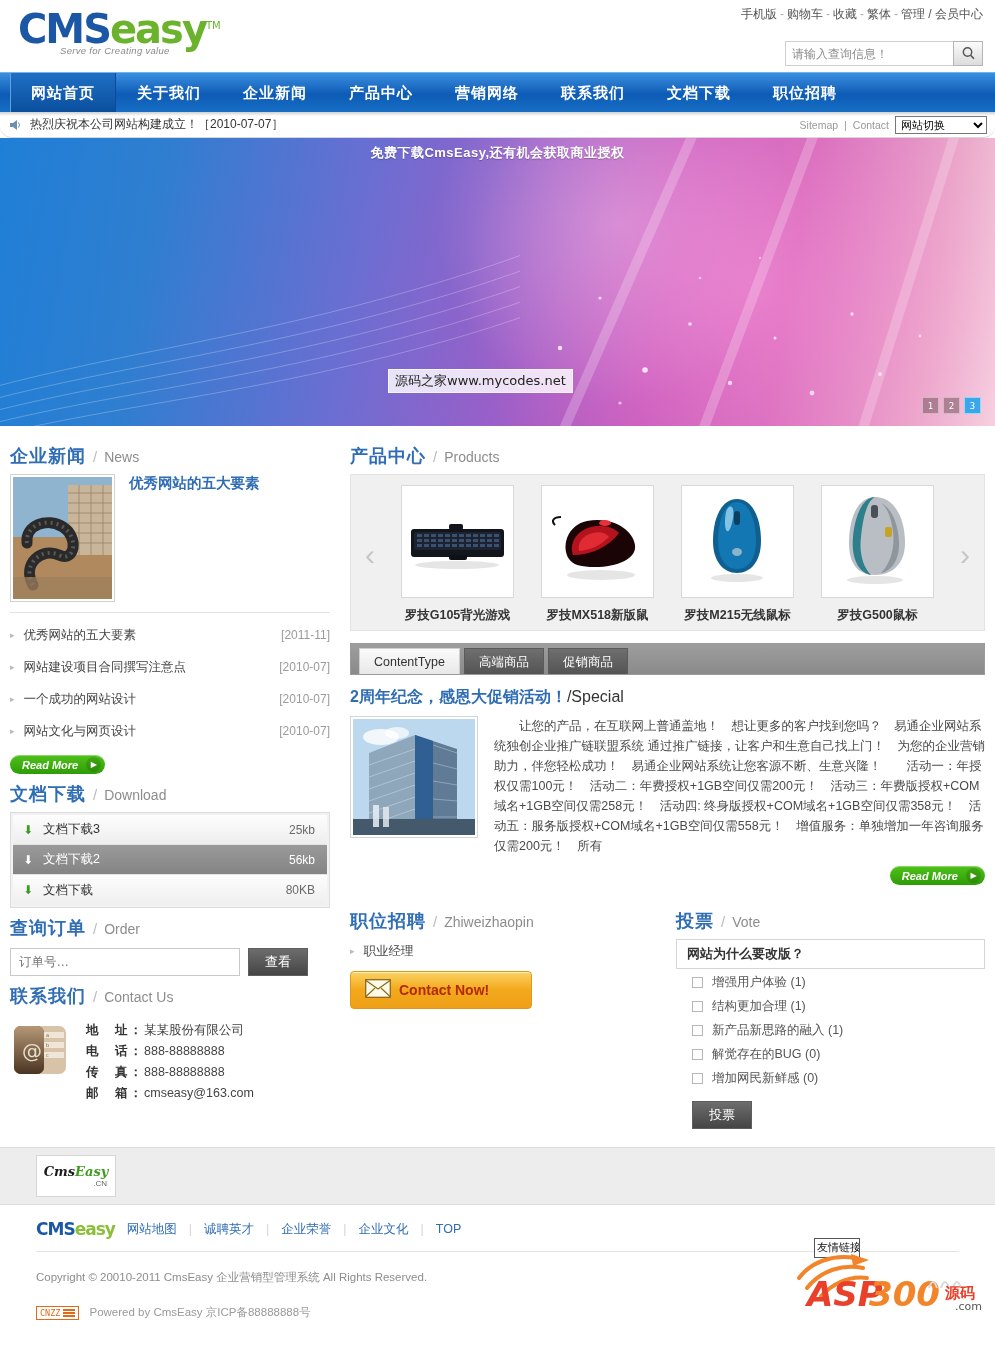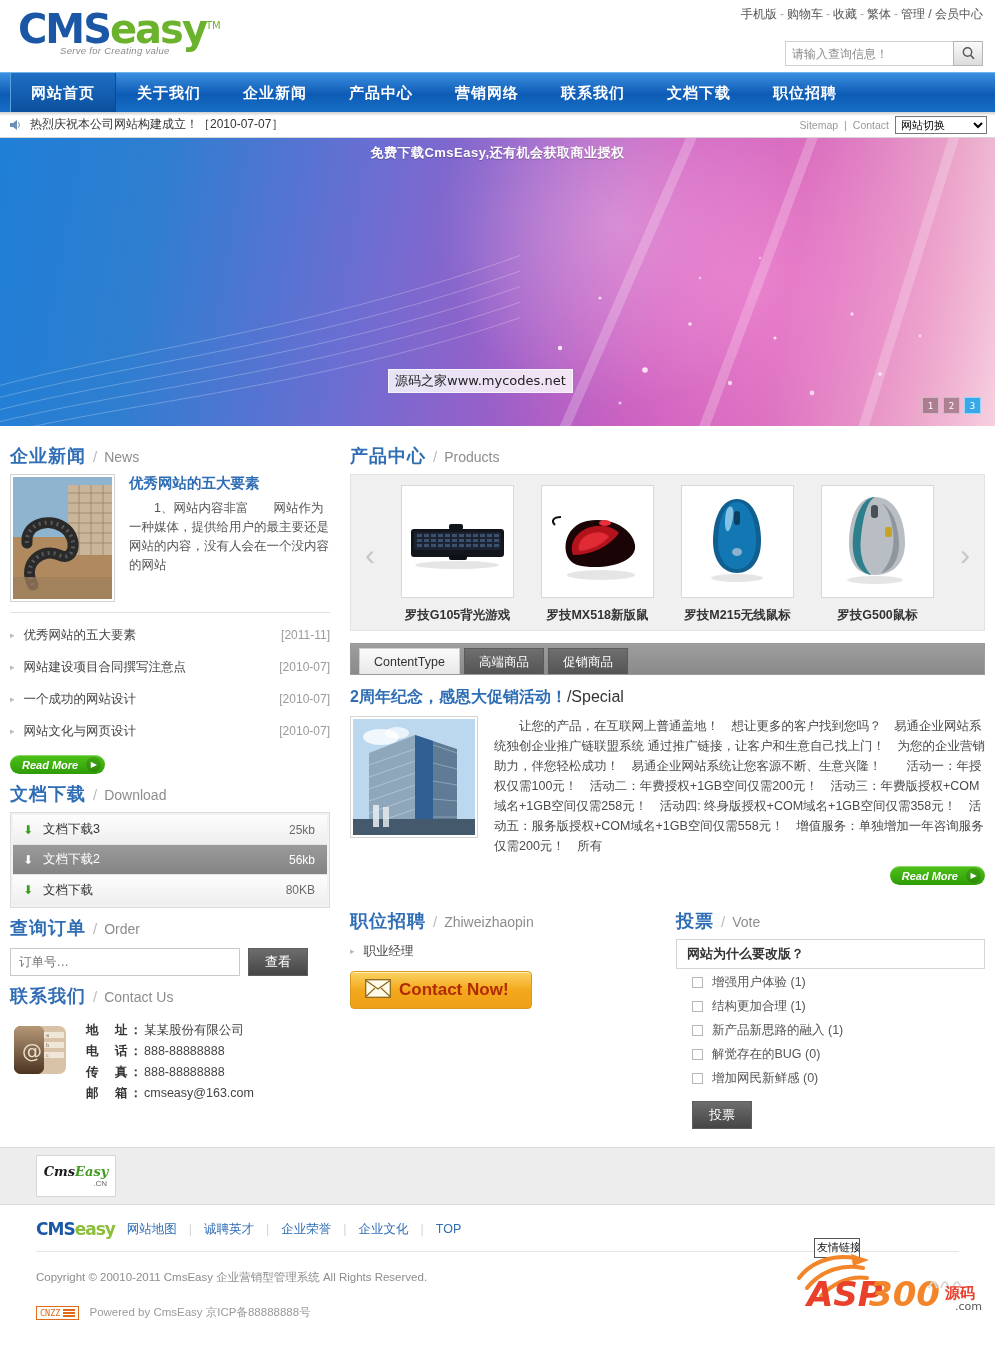--- a/index.html
+++ b/index.html
@@ -44,21 +44,21 @@
   .nav::after{content:"";position:absolute;left:0;right:0;bottom:-4px;height:4px;background:linear-gradient(#cfcfcf,#ffffff);}
   .nav-item {
     color:#fff; font-size:15px; line-height:40px; padding:0 21px; cursor:pointer;
     font-weight:bold; letter-spacing:1px; text-decoration:none; white-space:nowrap;
   }
   .nav-item.active { background:linear-gradient(#1f6fc4,#0a4f9e); box-shadow: inset 1px 0 0 #5aa3e0, inset -1px 0 0 #0a4c97; }
 
   
   .notice {
     height:26px; display:flex; align-items:center; background:#fff;
-    border-bottom:1px solid #d7d7d7; font-size:12px; color:#444; padding:0 8px;
+    border-bottom:1px solid #d7d7d7; font-size:12px; color:#444; padding:0 8px;border-radius:12px;
   }
   .notice-icon { width:14px; height:14px; margin-right:8px; position:relative; }
   .notice-text { color:#333; }
   .notice-right { margin-left:auto; display:flex; align-items:center; gap:6px; font-size:10.5px; color:#999; }
   .notice-right a { color:#999; text-decoration:none; }
   .site-select {
     border:1px solid #777; background:#fff; font-size:11px; height:18px; width:92px;
     font-family:"Liberation Sans",sans-serif; color:#000; padding:0 1px;
   }
 
@@ -177,21 +177,21 @@
   .b2-left { width:300px; }
   .b2-right { width:309px; }
   .job-li { display:flex; align-items:center; font-size:12.5px; color:#444; height:24px; cursor:pointer; }
   .job-li .arr { color:#b9b9b9; margin-right:9px; font-size:9px; }
   .contact-now {
     margin-top:8px; width:182px; height:38px; border:1px solid #d89b1c; border-radius:4px;
     background:linear-gradient(#fcd362,#f3a81c 50%,#efa018);
     display:flex; align-items:center; gap:8px; padding-left:14px; cursor:pointer;
     box-shadow: inset 0 1px 0 rgba(255,255,255,0.6);
   }
-  .contact-now .cn-label { color:#b22b06; font-size:17px; font-weight:bold; font-family:"Liberation Sans",sans-serif;}
+  .contact-now .cn-label { color:#b22b06; font-size:14px; font-weight:bold; font-family:"Liberation Sans",sans-serif;}
 
   .vote-q {
     border:1px solid #d5d5d5; background:#fff; height:30px; display:flex; align-items:center;
     padding:0 10px; font-size:13px; color:#333; font-weight:bold;
   }
   .vote-opt { display:flex; align-items:center; gap:9px; font-size:12.5px; color:#555; height:21px; margin-top:3px; padding-left:16px; cursor:pointer;}
   .vote-cb { width:11px; height:11px; border:1px solid #b6b6b6; background:#fff; flex:none; }
   .vote-btn-wrap { padding-left:16px; margin-top:12px; }
 
   
@@ -344,21 +344,20 @@
                 <line x1="78" y1="8" x2="78" y2="78"></line>
                 <line x1="90" y1="8" x2="90" y2="78"></line>
             </g>
             <path d="M20 108 C 8 86, 30 70, 46 78 C 62 86, 66 60, 50 50 C 34 40, 12 48, 14 66" fill="none" stroke="#2a2a2a" stroke-width="11" stroke-linecap="round"></path>
             <path d="M20 108 C 8 86, 30 70, 46 78 C 62 86, 66 60, 50 50 C 34 40, 12 48, 14 66" fill="none" stroke="#585858" stroke-width="4" stroke-dasharray="2 4"></path>
             <rect y="100" width="99" height="22" fill="#9d7f5c" opacity=".75"></rect>
           </svg>
         </div>
         <div>
           <div class="news-head">优秀网站的五大要素</div>
-          <div class="news-desc">1、网站内容非富　　网站作为一种媒体，提供给用户的最主要还是网站的内容，没有人会在一个没内容的网站</div>
         </div>
       </div>
 
       <div class="news-list">
         <div class="news-li">
           <span class="arr">▸</span>
           <span class="t">优秀网站的五大要素</span>
           <span class="d">[2011-11]</span>
         </div>
         <div class="news-li">

